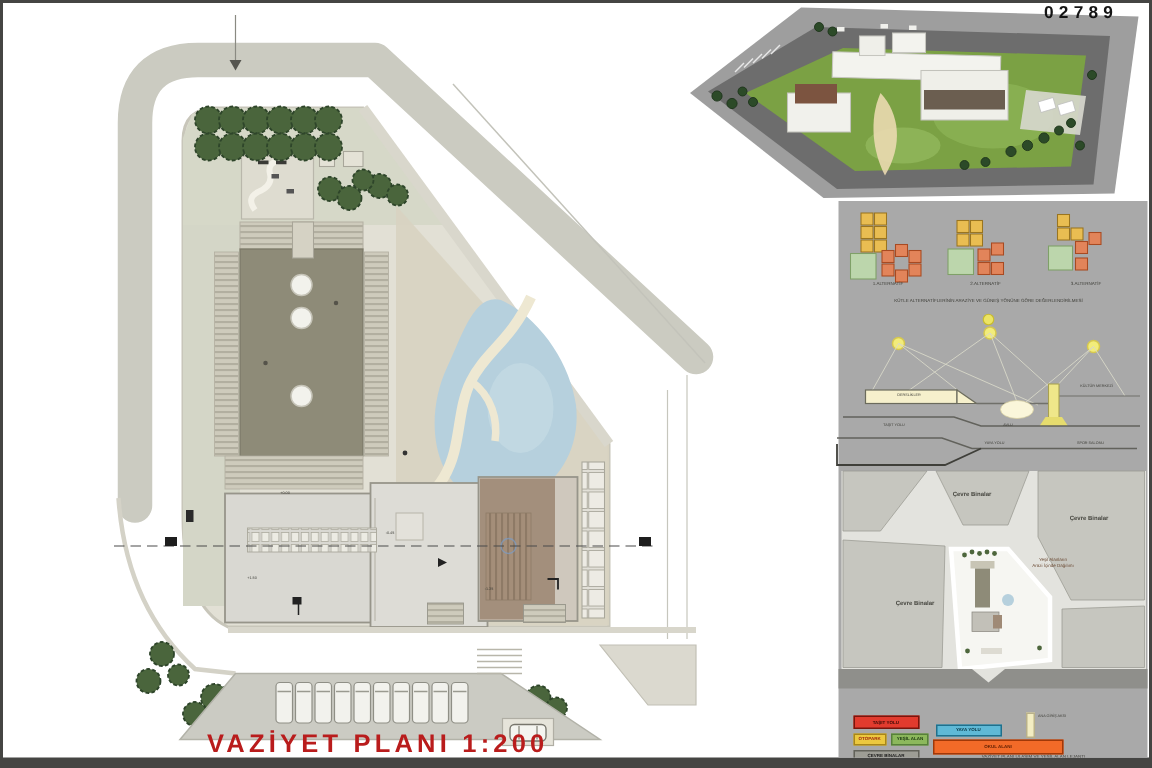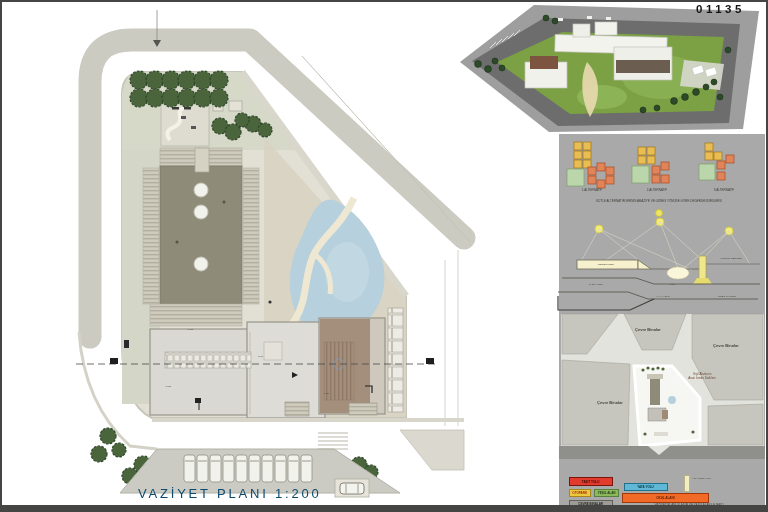--- a/index.html
+++ b/index.html
@@ -6,22 +6,22 @@
   .board{
     position:relative;width:768px;height:512px;background:#ffffff;
     box-sizing:border-box;border:2px solid #454543;border-bottom-width:7px;
     overflow:hidden;font-family:"Liberation Sans",sans-serif;
   }
   svg{position:absolute;left:0;top:0;}
   .tree{fill:#4a653c;stroke:#2e452a;stroke-width:1.2;stroke-dasharray:2.5 1.5;}
   .rtree{fill:#2c4a28;stroke:#1d331b;stroke-width:.6;}
   .entry-number{position:absolute;left:694px;top:1px;width:70px;font-size:11.5px;
     font-weight:bold;letter-spacing:3.5px;color:#141414;}
-  .plan-title{position:absolute;left:136px;top:484px;font-size:13px;font-weight:normal;
-    letter-spacing:2.8px;color:#0c4a6e;white-space:nowrap;}
+  .plan-title{position:absolute;left:136px;top:484px;font-size:17px;font-weight:bold;
+    letter-spacing:2.8px;color:#b91c1c;white-space:nowrap;}
   .tt{position:absolute;font-size:6px;line-height:1.25;transform:scale(.5);
     transform-origin:0 0;color:#3e3e38;text-align:center;white-space:nowrap;}
   .tt5{font-size:5px;}
   .ttl{text-align:left;}
   .ctx{font-weight:bold;color:#474740;font-size:8px;}
   .note{white-space:pre-line;color:#6b4a34;}
   .chip{position:absolute;display:flex;align-items:center;justify-content:center;
     box-sizing:border-box;border:1px solid rgba(0,0,0,.4);}
   .chip .ct{font-size:6px;transform:scale(.5);transform-origin:center;
     white-space:nowrap;font-weight:bold;}
@@ -369,21 +369,21 @@
         <circle cx="661" cy="367" r="1.6" fill="#4d663c"></circle>
             <circle cx="643" cy="432" r="1.6" fill="#4d663c"></circle>
         <circle cx="691" cy="430" r="1.6" fill="#4d663c"></circle>
       </g>
       <rect x="557" y="444" width="206" height="13" fill="#8f8f8b"></rect>
       <polygon points="646,444 668,444 657,453" fill="#e3e3de"></polygon>
     </g>
   </g>
 </svg>
 
-  <div class="entry-number">01135</div>
+  <div class="entry-number">02789</div>
   <div class="plan-title">VAZİYET PLANI 1:200</div>
 
   <div class="tt tt5" style="left:176px;top:325px;width:48px">+0.00</div>
   <div class="tt tt5" style="left:246px;top:352px;width:48px">-0.45</div>
   <div class="tt tt5" style="left:154px;top:382px;width:48px">+1.50</div>
   <div class="tt tt5" style="left:312px;top:389px;width:48px">-1.35</div>
 
   <div class="tt" style="left:566px;top:186px;width:96px">1.ALTERNATİF</div>
   <div class="tt" style="left:632px;top:186px;width:92px">2.ALTERNATİF</div>
   <div class="tt" style="left:699px;top:186px;width:92px">3.ALTERNATİF</div>

